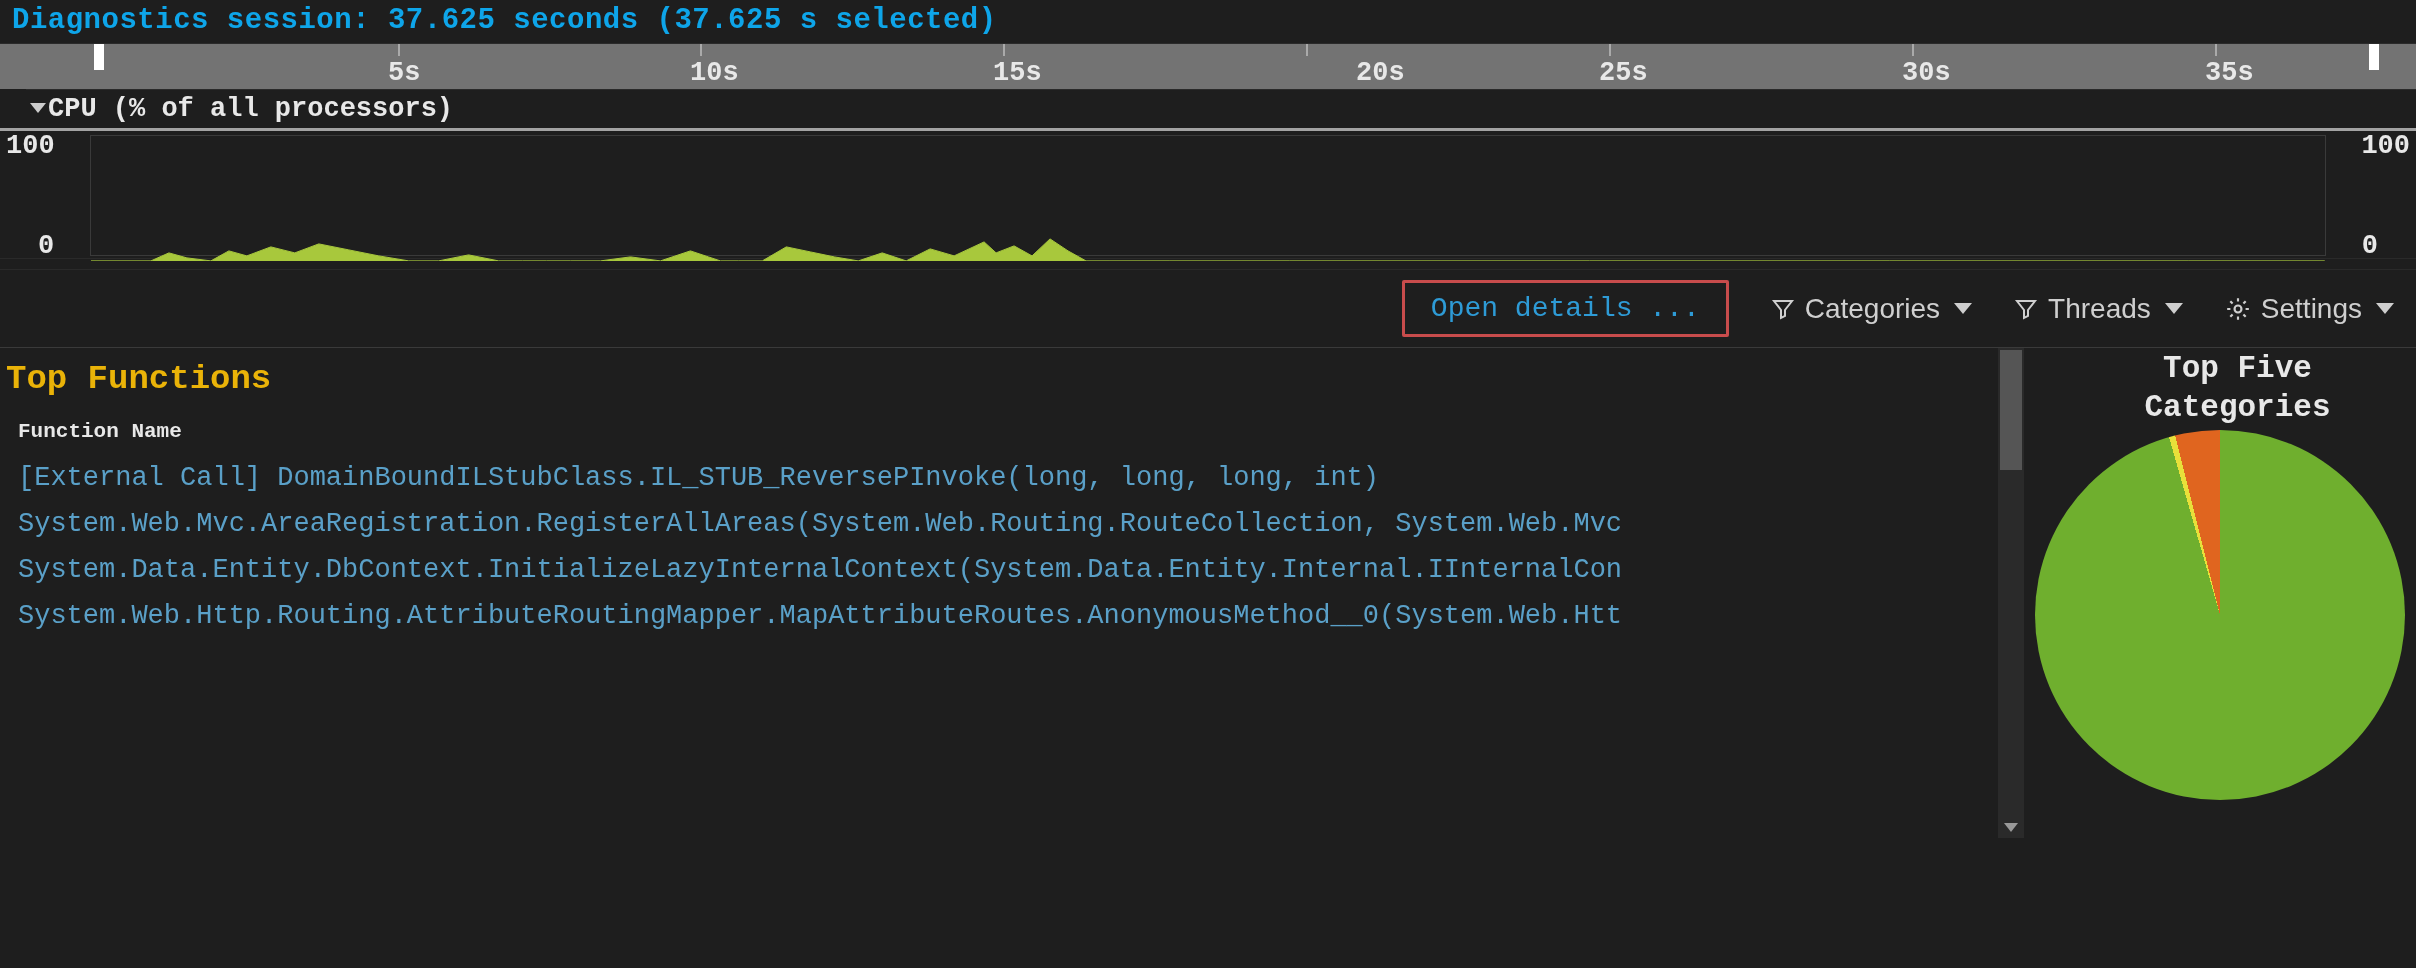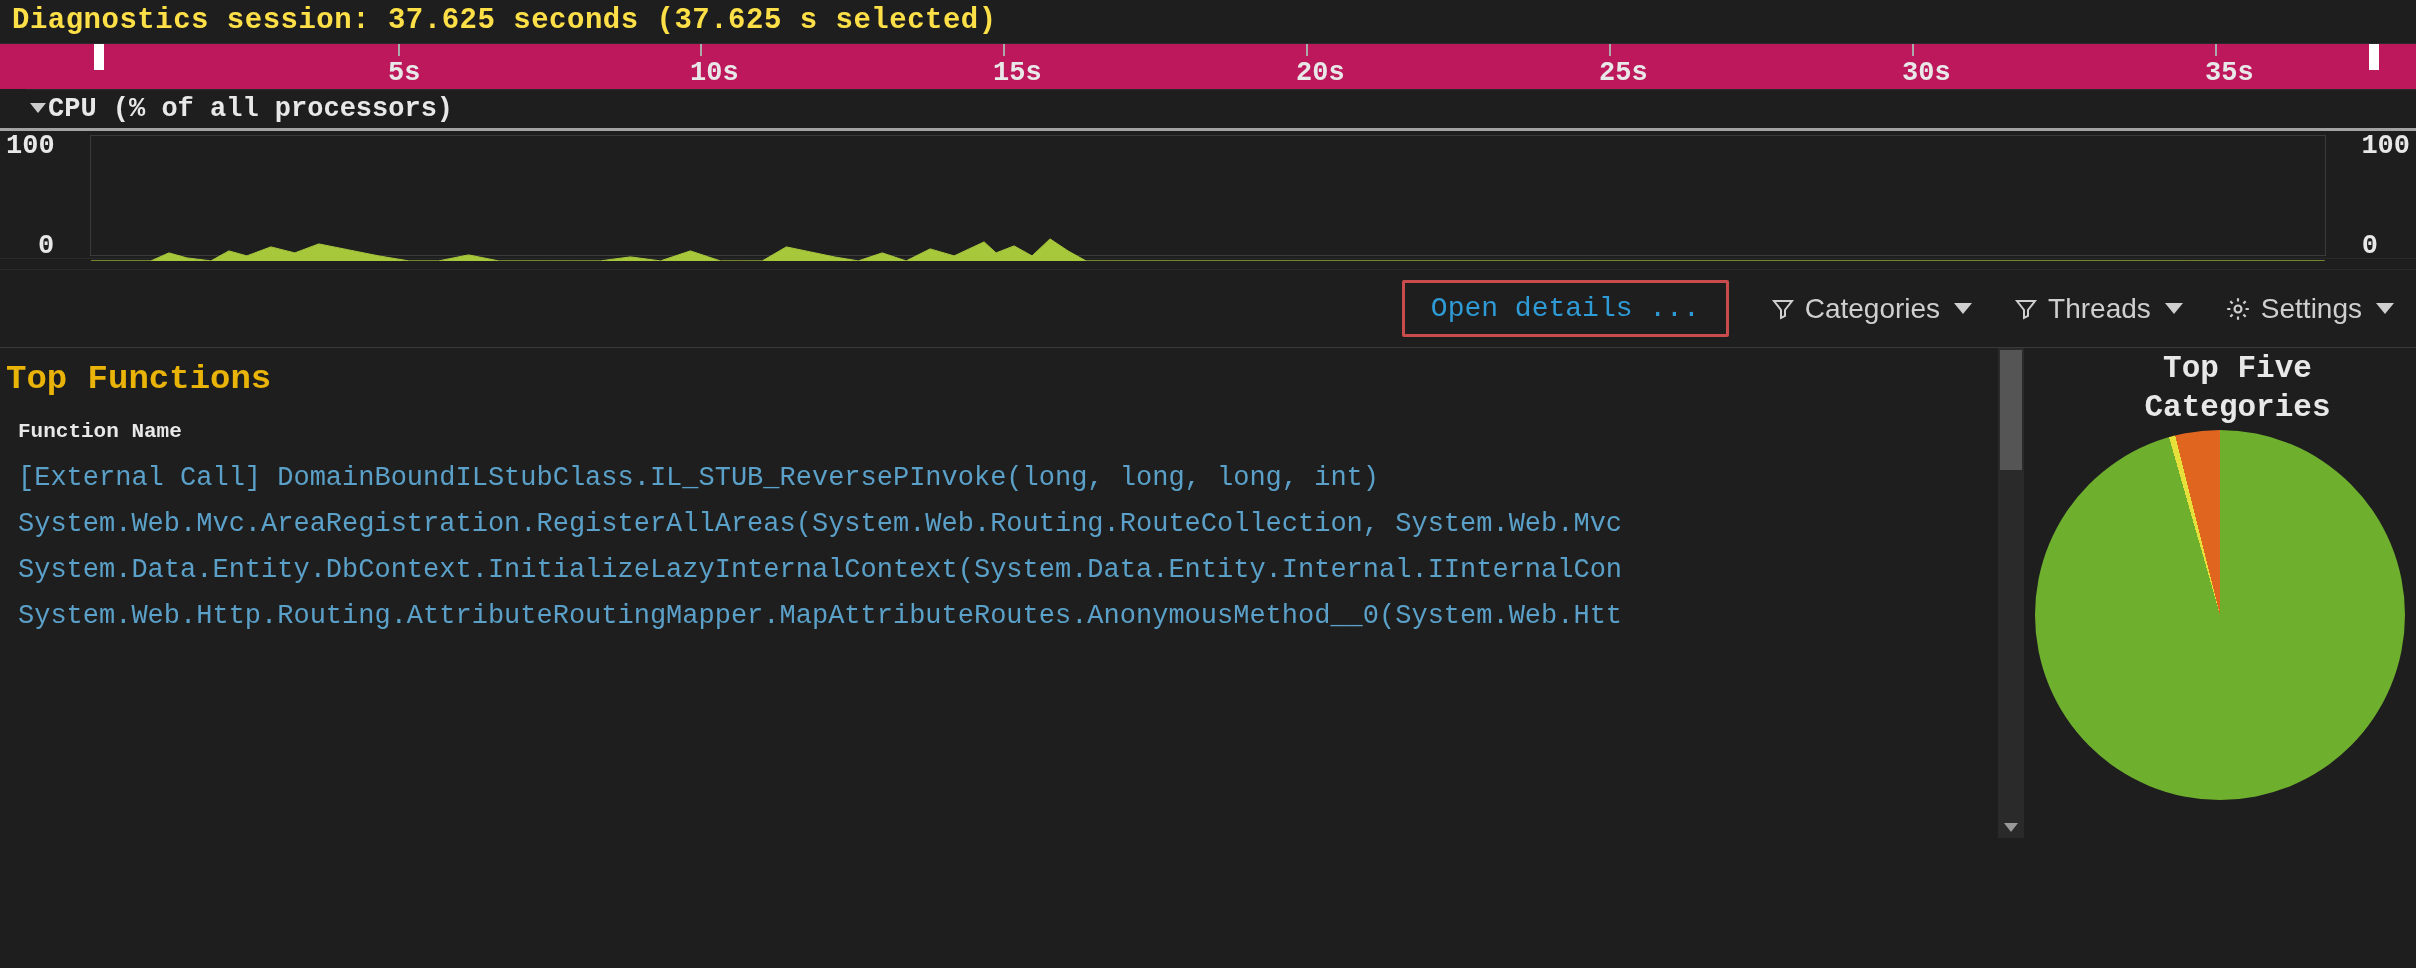--- a/index.html
+++ b/index.html
@@ -7,29 +7,29 @@
     width: 2416px;
     height: 968px;
     background: #1E1E1E;
     font-family: Consolas, 'Courier New', monospace;
     color: #D4D4D4;
     overflow: hidden;
   }
   .session-title {
     font-size: 29px;
     font-weight: bold;
-    color: #fde047;
+    color: #0ea5e9;
     padding: 4px 24px 6px 12px;
     letter-spacing: 0.5px;
   }
   
   .ruler {
     position: relative;
     height: 46px;
-    background: #be185d;
+    background: #737373;
     border-top: 1px solid #2A2A2A;
   }
   .ruler-handle {
     position: absolute;
     top: 0;
     width: 10px;
     height: 26px;
     background: #FFFFFF;
   }
   .ruler-handle.left { left: 94px; }
@@ -242,21 +242,21 @@
   <div class="ruler-handle left"></div>
   <div class="ruler-handle right"></div>
 
   <div class="ruler-tick" style="left:398px"></div>
   <div class="ruler-label" style="left:388px">5s</div>
   <div class="ruler-tick" style="left:700px"></div>
   <div class="ruler-label" style="left:690px">10s</div>
   <div class="ruler-tick" style="left:1003px"></div>
   <div class="ruler-label" style="left:993px">15s</div>
   <div class="ruler-tick" style="left:1306px"></div>
-  <div class="ruler-label" style="left:1296px">20s</div>
+  <div class="ruler-label" style="left:1356px">20s</div>
   <div class="ruler-tick" style="left:1609px"></div>
   <div class="ruler-label" style="left:1599px">25s</div>
   <div class="ruler-tick" style="left:1912px"></div>
   <div class="ruler-label" style="left:1902px">30s</div>
   <div class="ruler-tick" style="left:2215px"></div>
   <div class="ruler-label" style="left:2205px">35s</div>
 </div>
 
 <div class="cpu-header">
   <span class="tri-down"></span><span>CPU (% of all processors)</span>

